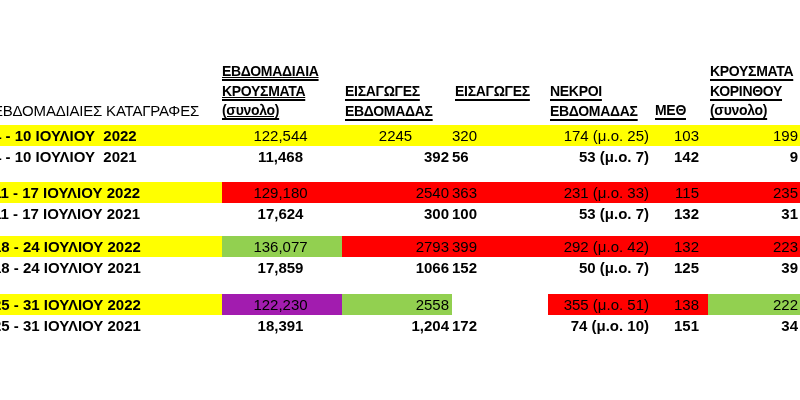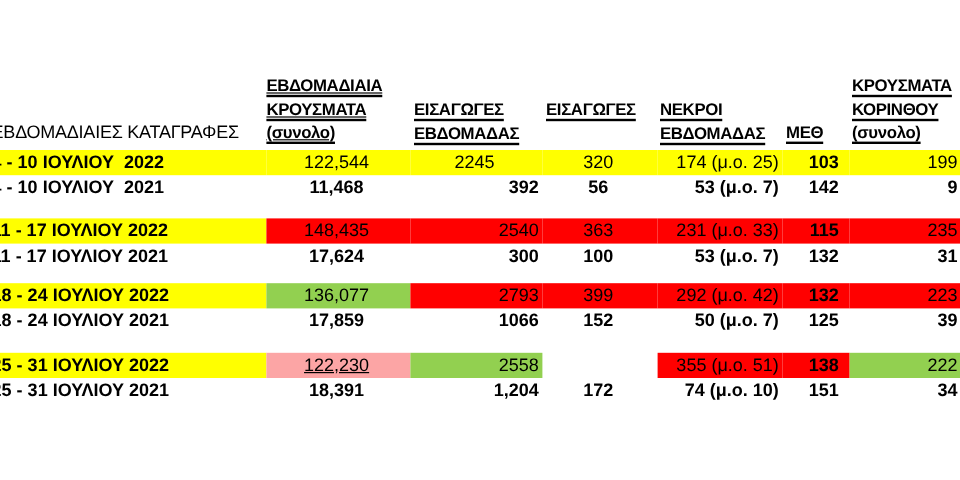--- a/index.html
+++ b/index.html
@@ -24,23 +24,23 @@
   .h3 { left:464px; top:82px; }
   .h4 { left:559px; top:82px; }
   .h5 { left:664px; top:101px; }
   .h6 { left:719px; top:62px; }
 
   .row { position:absolute; left:0; width:812px; height:21px; }
   .cell { position:absolute; top:0; height:21px; font-size:15px; line-height:21px; white-space:pre; }
   .lab { left:0;   width:231px; text-align:left;  padding-left:2px; font-weight:bold; }
   .c1  { left:231px; width:120px; text-align:center; padding-right:3px; }
   .c2  { left:351px; width:110px; text-align:right; padding-right:3px; }
-  .c3  { left:461px; width:96px;  text-align:center; padding-right:3px; }
+  .c3  { left:461px; width:96px;  text-align:left; padding-right:3px; }
   .c4  { left:557px; width:104px; text-align:right; padding-right:3px; }
-  .c5  { left:661px; width:56px;  text-align:right; padding-right:9px;font-weight:bold; }
+  .c5  { left:661px; width:56px;  text-align:right; padding-right:9px; }
   .c6  { left:717px; width:95px;  text-align:right; padding-right:5px; }
   .y2021 .cell { font-weight:bold; }
 </style>
 </head>
 <body>
 
 <div class="canvas">
   <div class="sheet">
 
     <div class="corner-hdr">ΕΒΔΟΜΑΔΙΑΙΕΣ ΚΑΤΑΓΡΑΦΕΣ</div>
@@ -84,21 +84,21 @@
           <div class="cell lab">4 - 10 ΙΟΥΛΙΟΥ  2021</div>
           <div class="cell c1">11,468</div>
           <div class="cell c2">392</div>
           <div class="cell c3">56</div>
           <div class="cell c4">53 (μ.ο. 7)</div>
           <div class="cell c5">142</div>
           <div class="cell c6">9</div>
         </div>
         <div class="row" style="top: 182px;">
           <div class="cell lab" style="background: rgb(255, 255, 0);">11 - 17 ΙΟΥΛΙΟΥ 2022</div>
-          <div class="cell c1" style="background: rgb(255, 0, 0);">148,435</div>
+          <div class="cell c1" style="background: rgb(255, 0, 0);">129,180</div>
           <div class="cell c2" style="background: rgb(255, 0, 0);">2540</div>
           <div class="cell c3" style="background: rgb(255, 0, 0);">363</div>
           <div class="cell c4" style="background: rgb(255, 0, 0);">231 (μ.ο. 33)</div>
           <div class="cell c5" style="background: rgb(255, 0, 0);">115</div>
           <div class="cell c6" style="background: rgb(255, 0, 0);">235</div>
         </div>
         <div class="row y2021" style="top: 203px;">
           <div class="cell lab">11 - 17 ΙΟΥΛΙΟΥ 2021</div>
           <div class="cell c1">17,624</div>
           <div class="cell c2">300</div>
@@ -120,21 +120,21 @@
           <div class="cell lab">18 - 24 ΙΟΥΛΙΟΥ 2021</div>
           <div class="cell c1">17,859</div>
           <div class="cell c2">1066</div>
           <div class="cell c3">152</div>
           <div class="cell c4">50 (μ.ο. 7)</div>
           <div class="cell c5">125</div>
           <div class="cell c6">39</div>
         </div>
         <div class="row" style="top: 294px;">
           <div class="cell lab" style="background: rgb(255, 255, 0);">25 - 31 ΙΟΥΛΙΟΥ 2022</div>
-          <div class="cell c1" style="background: #fca5a5; text-decoration: underline;">122,230</div>
+          <div class="cell c1" style="background: #a21caf;">122,230</div>
           <div class="cell c2" style="background: rgb(146, 208, 80);">2558</div>
           <div class="cell c4" style="background: rgb(255, 0, 0);">355 (μ.ο. 51)</div>
           <div class="cell c5" style="background: rgb(255, 0, 0);">138</div>
           <div class="cell c6" style="background: rgb(146, 208, 80);">222</div>
         </div>
         <div class="row y2021" style="top: 315px;">
           <div class="cell lab">25 - 31 ΙΟΥΛΙΟΥ 2021</div>
           <div class="cell c1">18,391</div>
           <div class="cell c2">1,204</div>
           <div class="cell c3">172</div>

